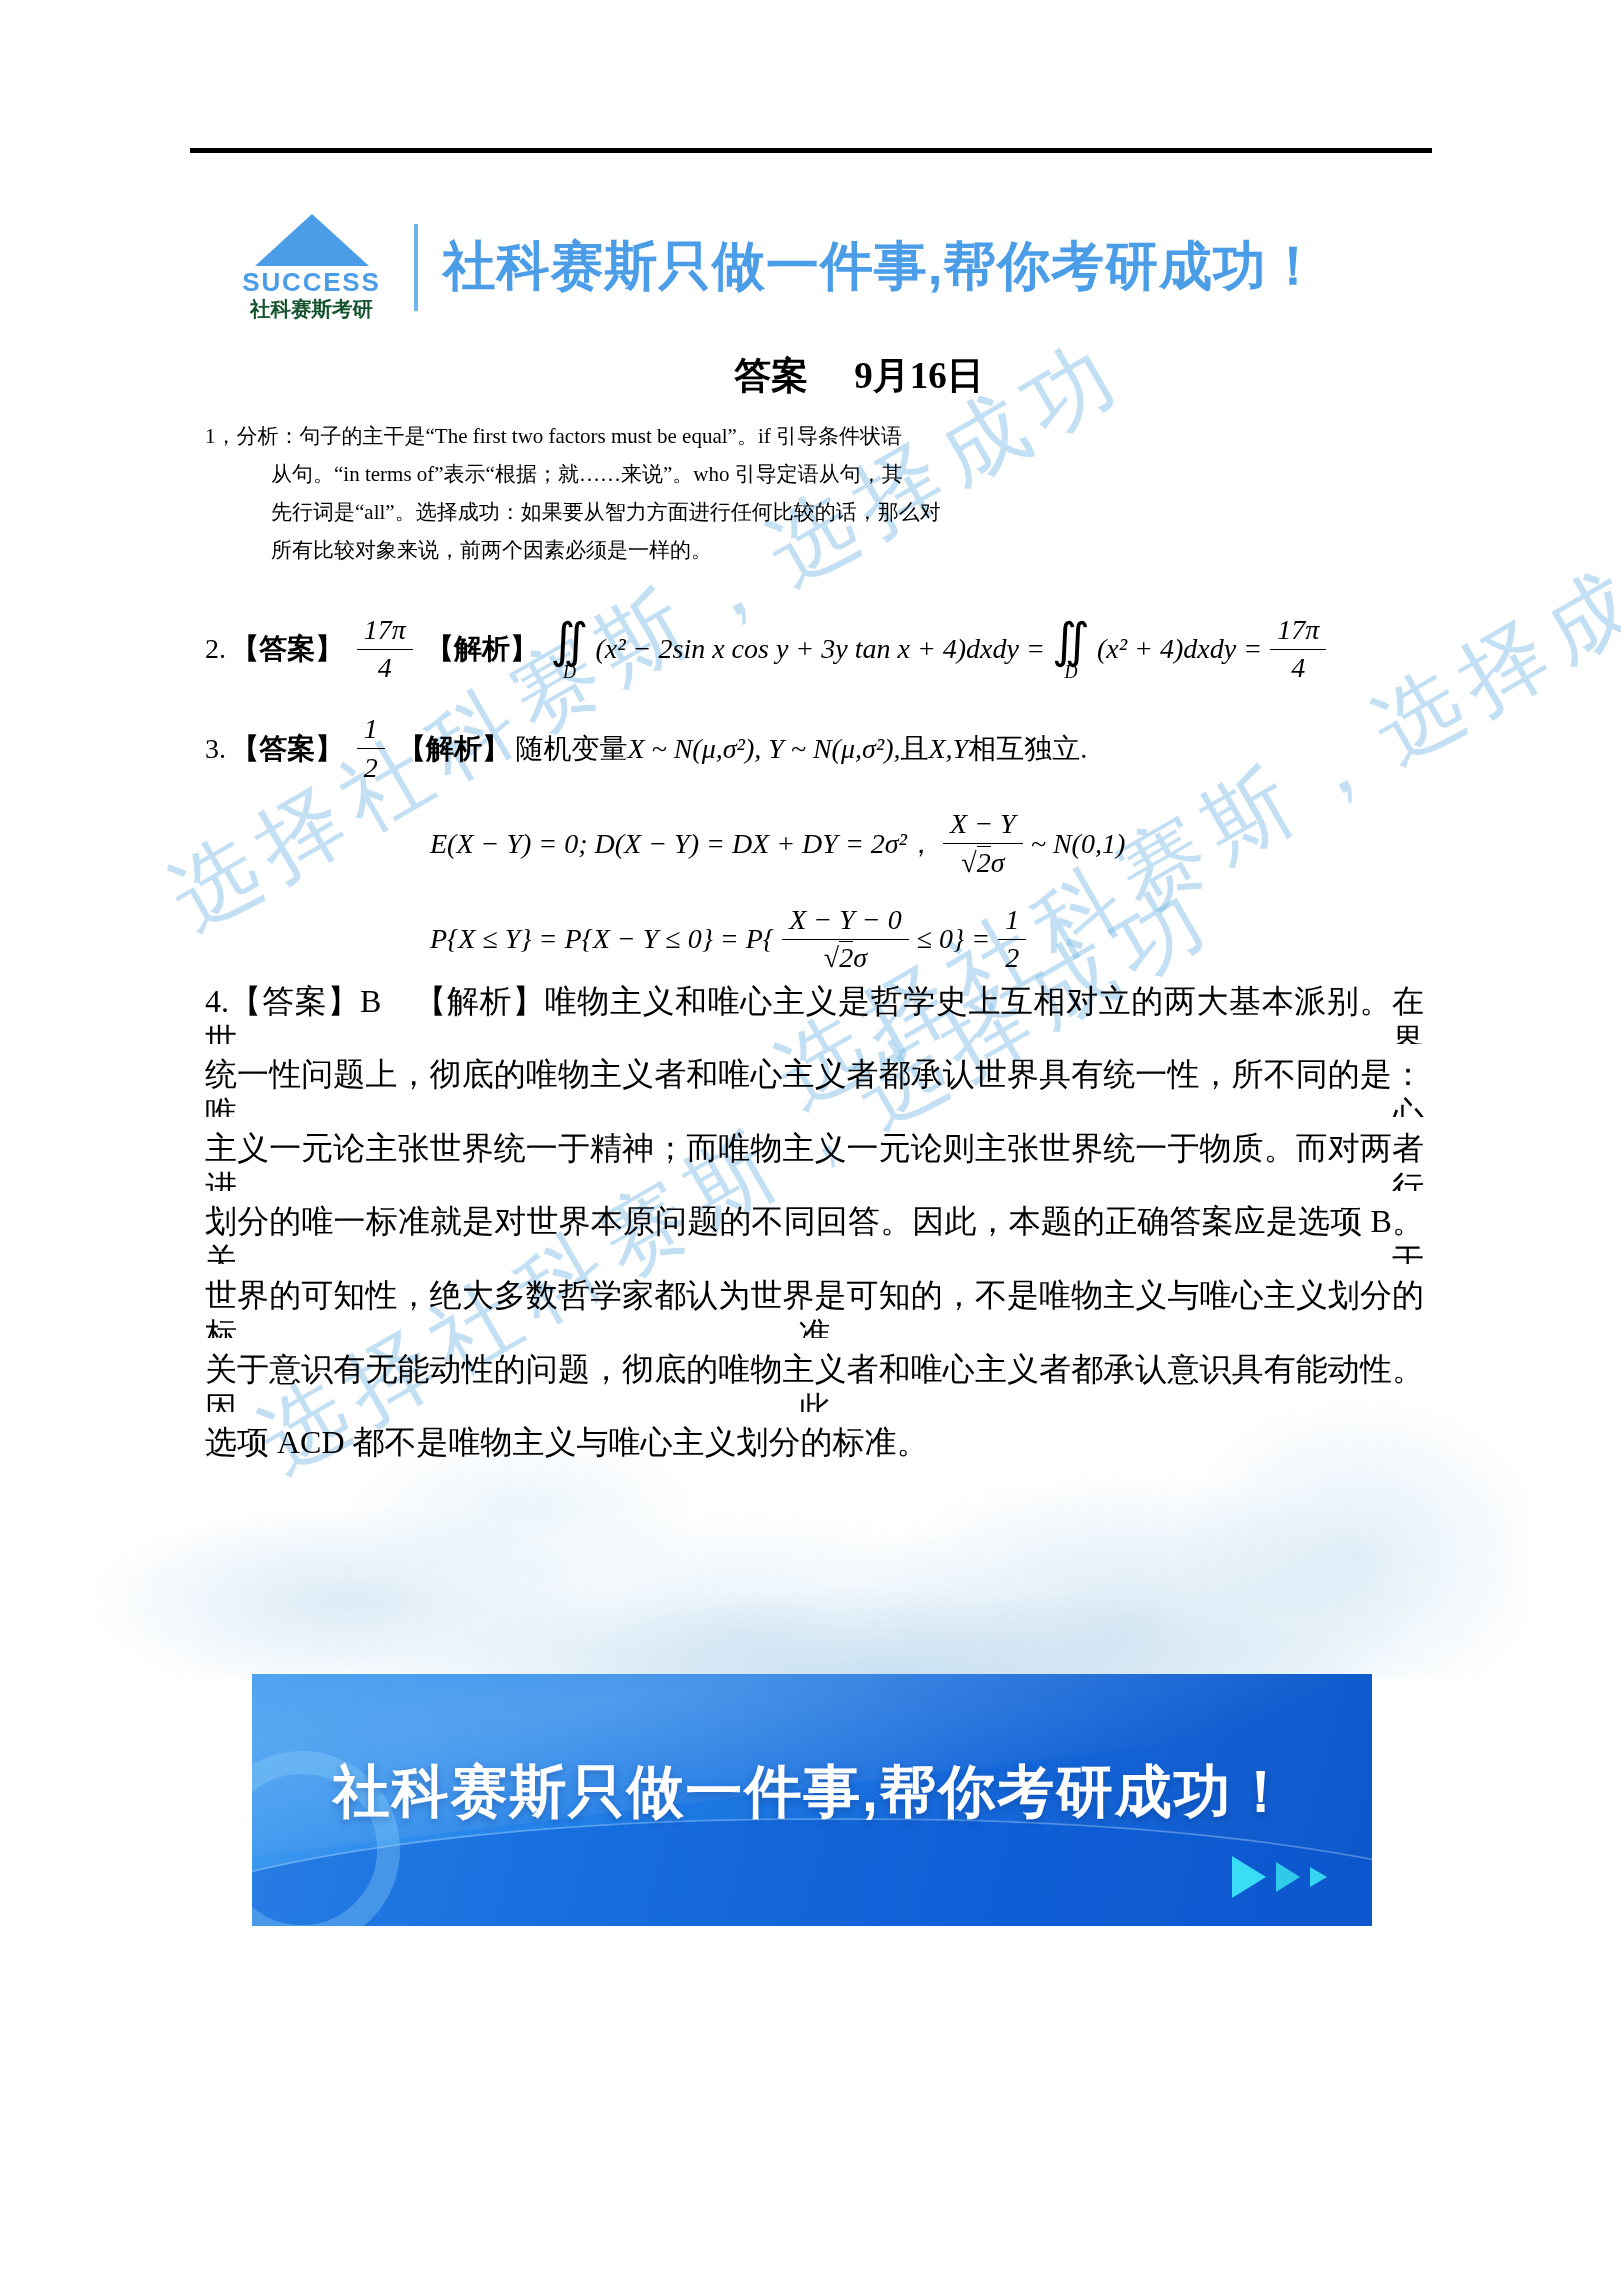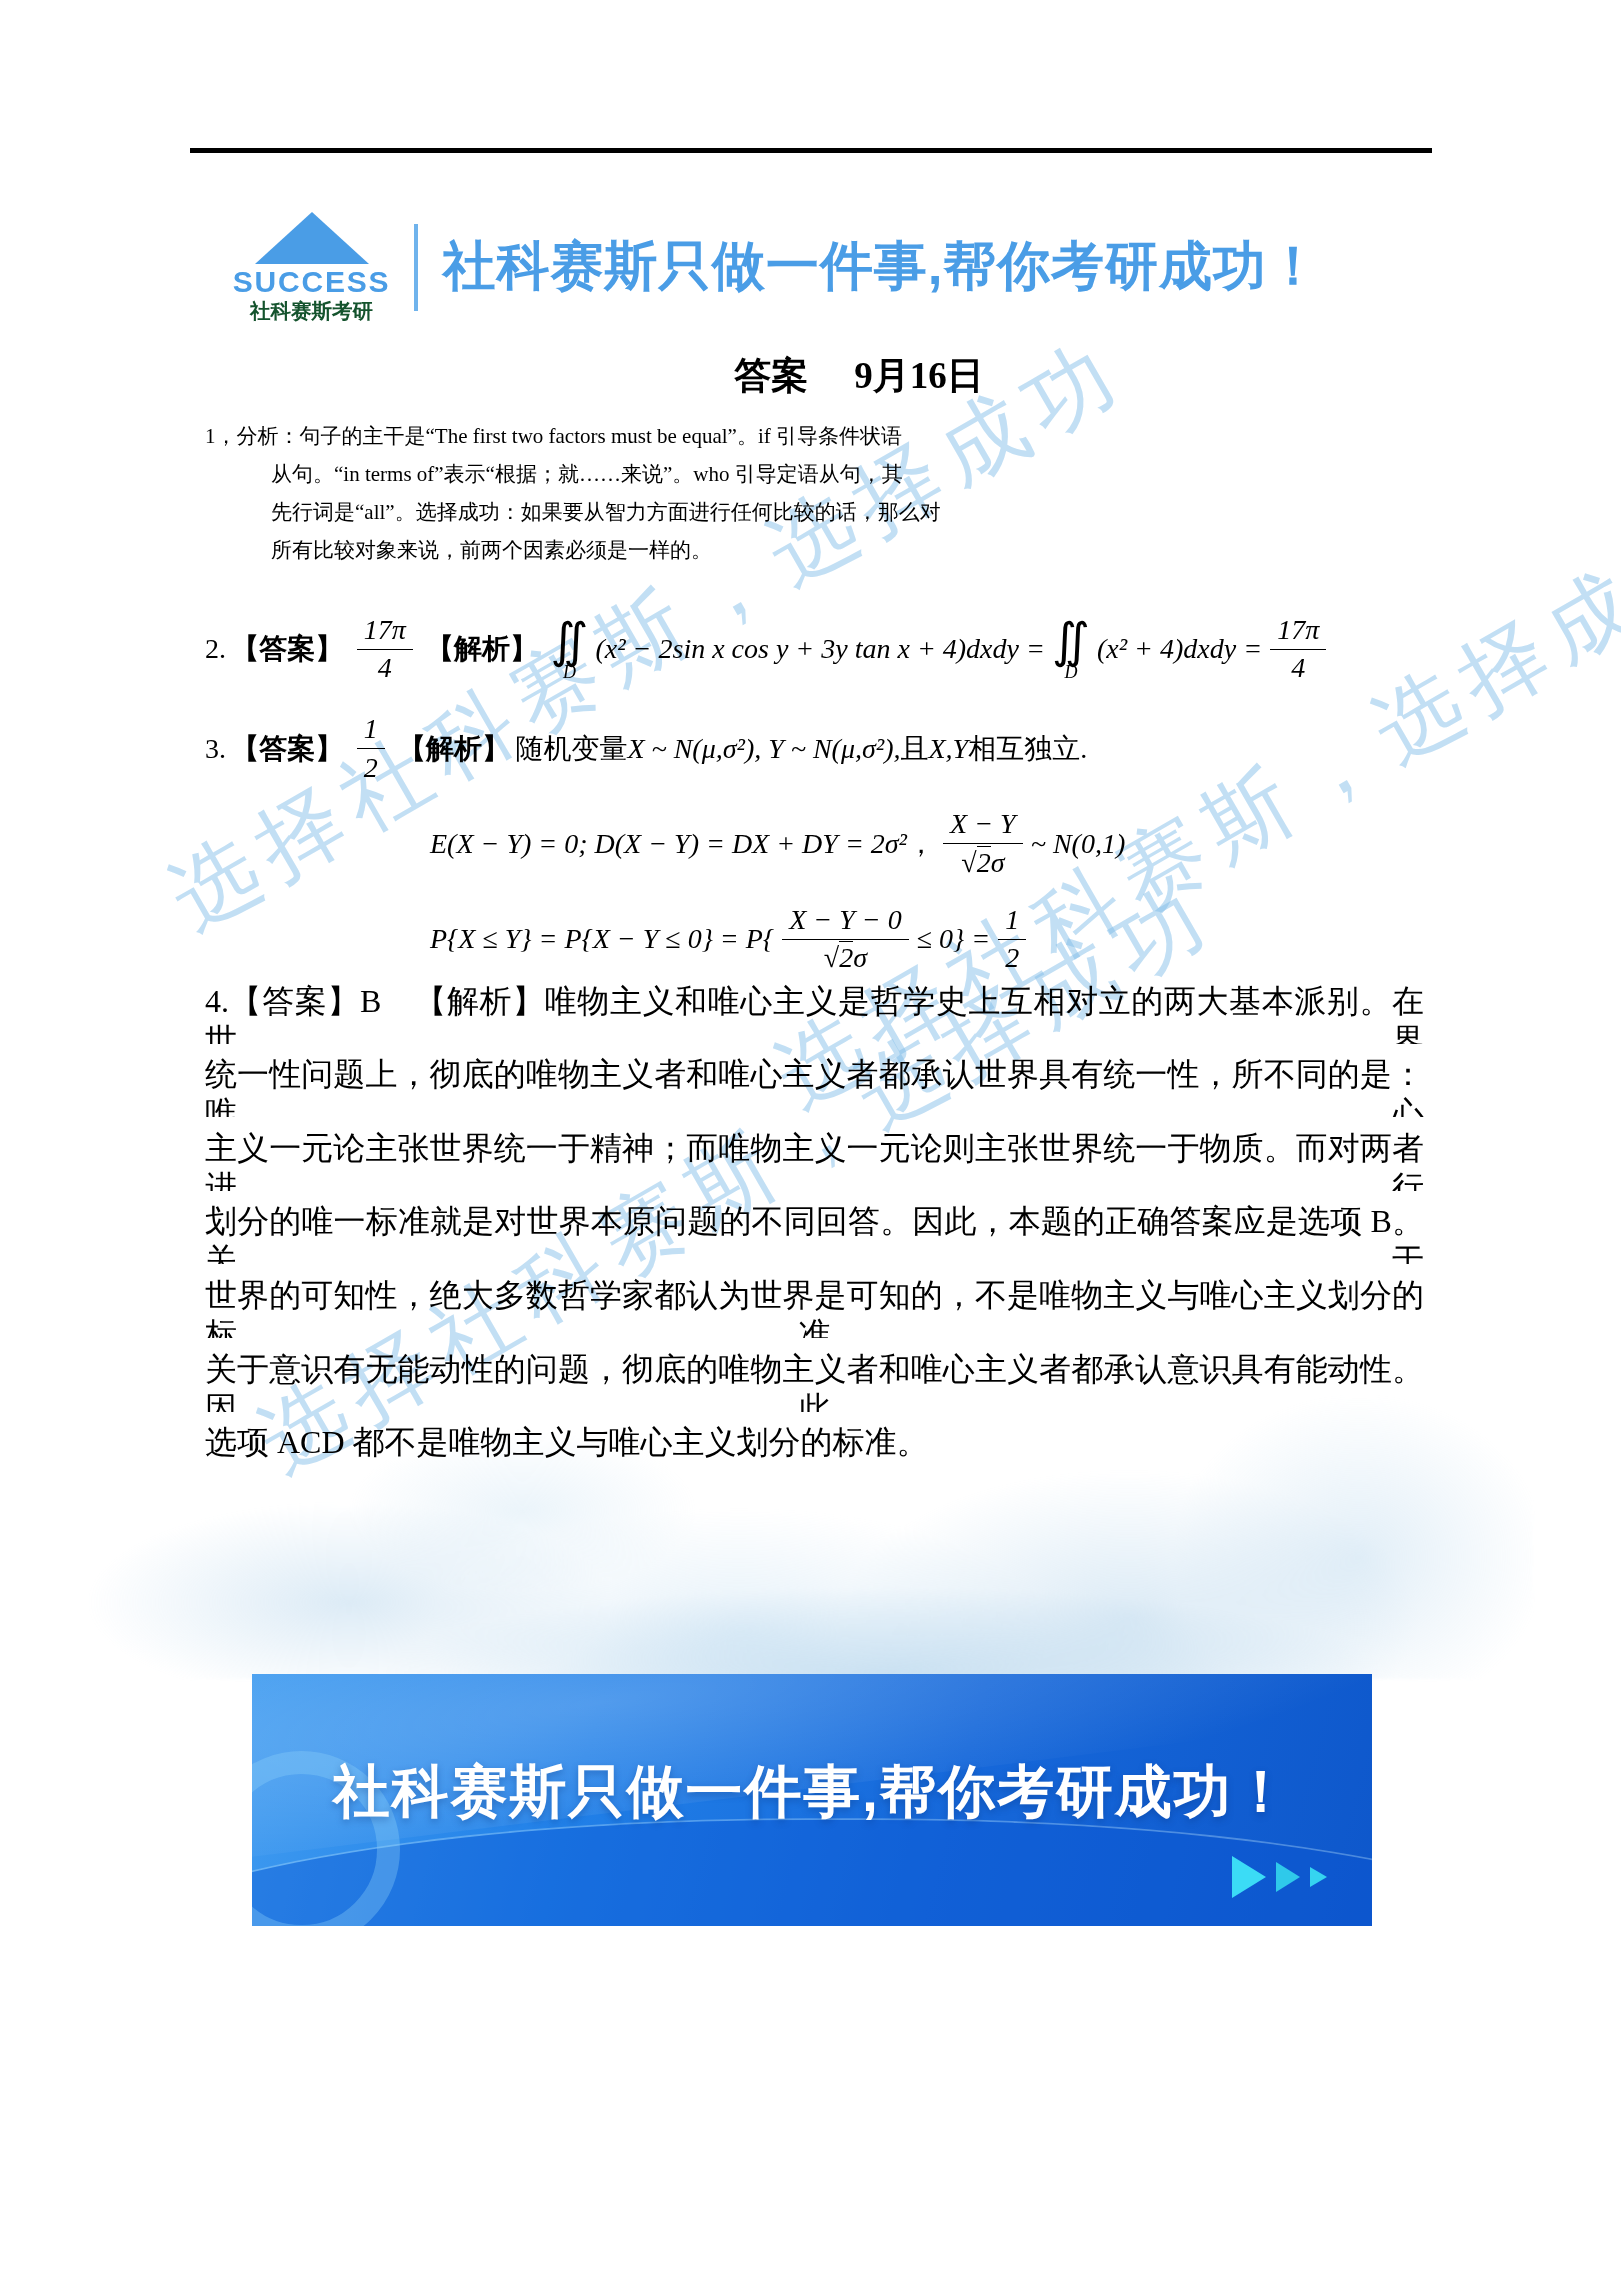--- a/index.html
+++ b/index.html
@@ -26,21 +26,21 @@
     radial-gradient(ellipse 267px 232px at 88% 60%, rgba(172,208,234,0.35), transparent 70%),
     radial-gradient(ellipse 232px 107px at 30% 45%, rgba(190,220,240,0.30), transparent 75%),
     radial-gradient(ellipse 624px 107px at 55% 98%, rgba(150,195,228,0.45), transparent 80%);}
 
   
   .header{left:227px;top:210px;height:114px;display:flex;align-items:center;z-index:1;}
   .logo{width:169px;display:flex;flex-direction:column;align-items:center;}
   .roof{width:0;height:0;border-left:57px solid transparent;border-right:57px solid transparent;
         border-bottom:52px solid #4a9de6;}
   .brand{font-family:"Liberation Sans",sans-serif;font-weight:bold;color:#4a9de6;
-         font-size:30px;letter-spacing:1.8px;margin-top:2.7px;line-height:1;}
+         font-size:26px;letter-spacing:1.8px;margin-top:2.7px;line-height:1;}
   .brand-sub{font-family:"Liberation Sans",sans-serif;font-weight:bold;color:#14532d;
          font-size:20.5px;margin-top:4.5px;line-height:1;}
   .hdr-div{width:3.6px;height:87px;background:#6fb3ec;margin:0 25px 0 18px;}
   .hdr-slogan{font-family:"Liberation Sans",sans-serif;font-weight:bold;color:#4a9de6;
          font-size:53px;letter-spacing:0.9px;white-space:nowrap;}
 
   
   .title{left:0;top:351px;width:1622px;text-align:center;font-weight:bold;font-size:37px;z-index:1;}
   .title-gap{display:inline-block;width:46px;}
 

